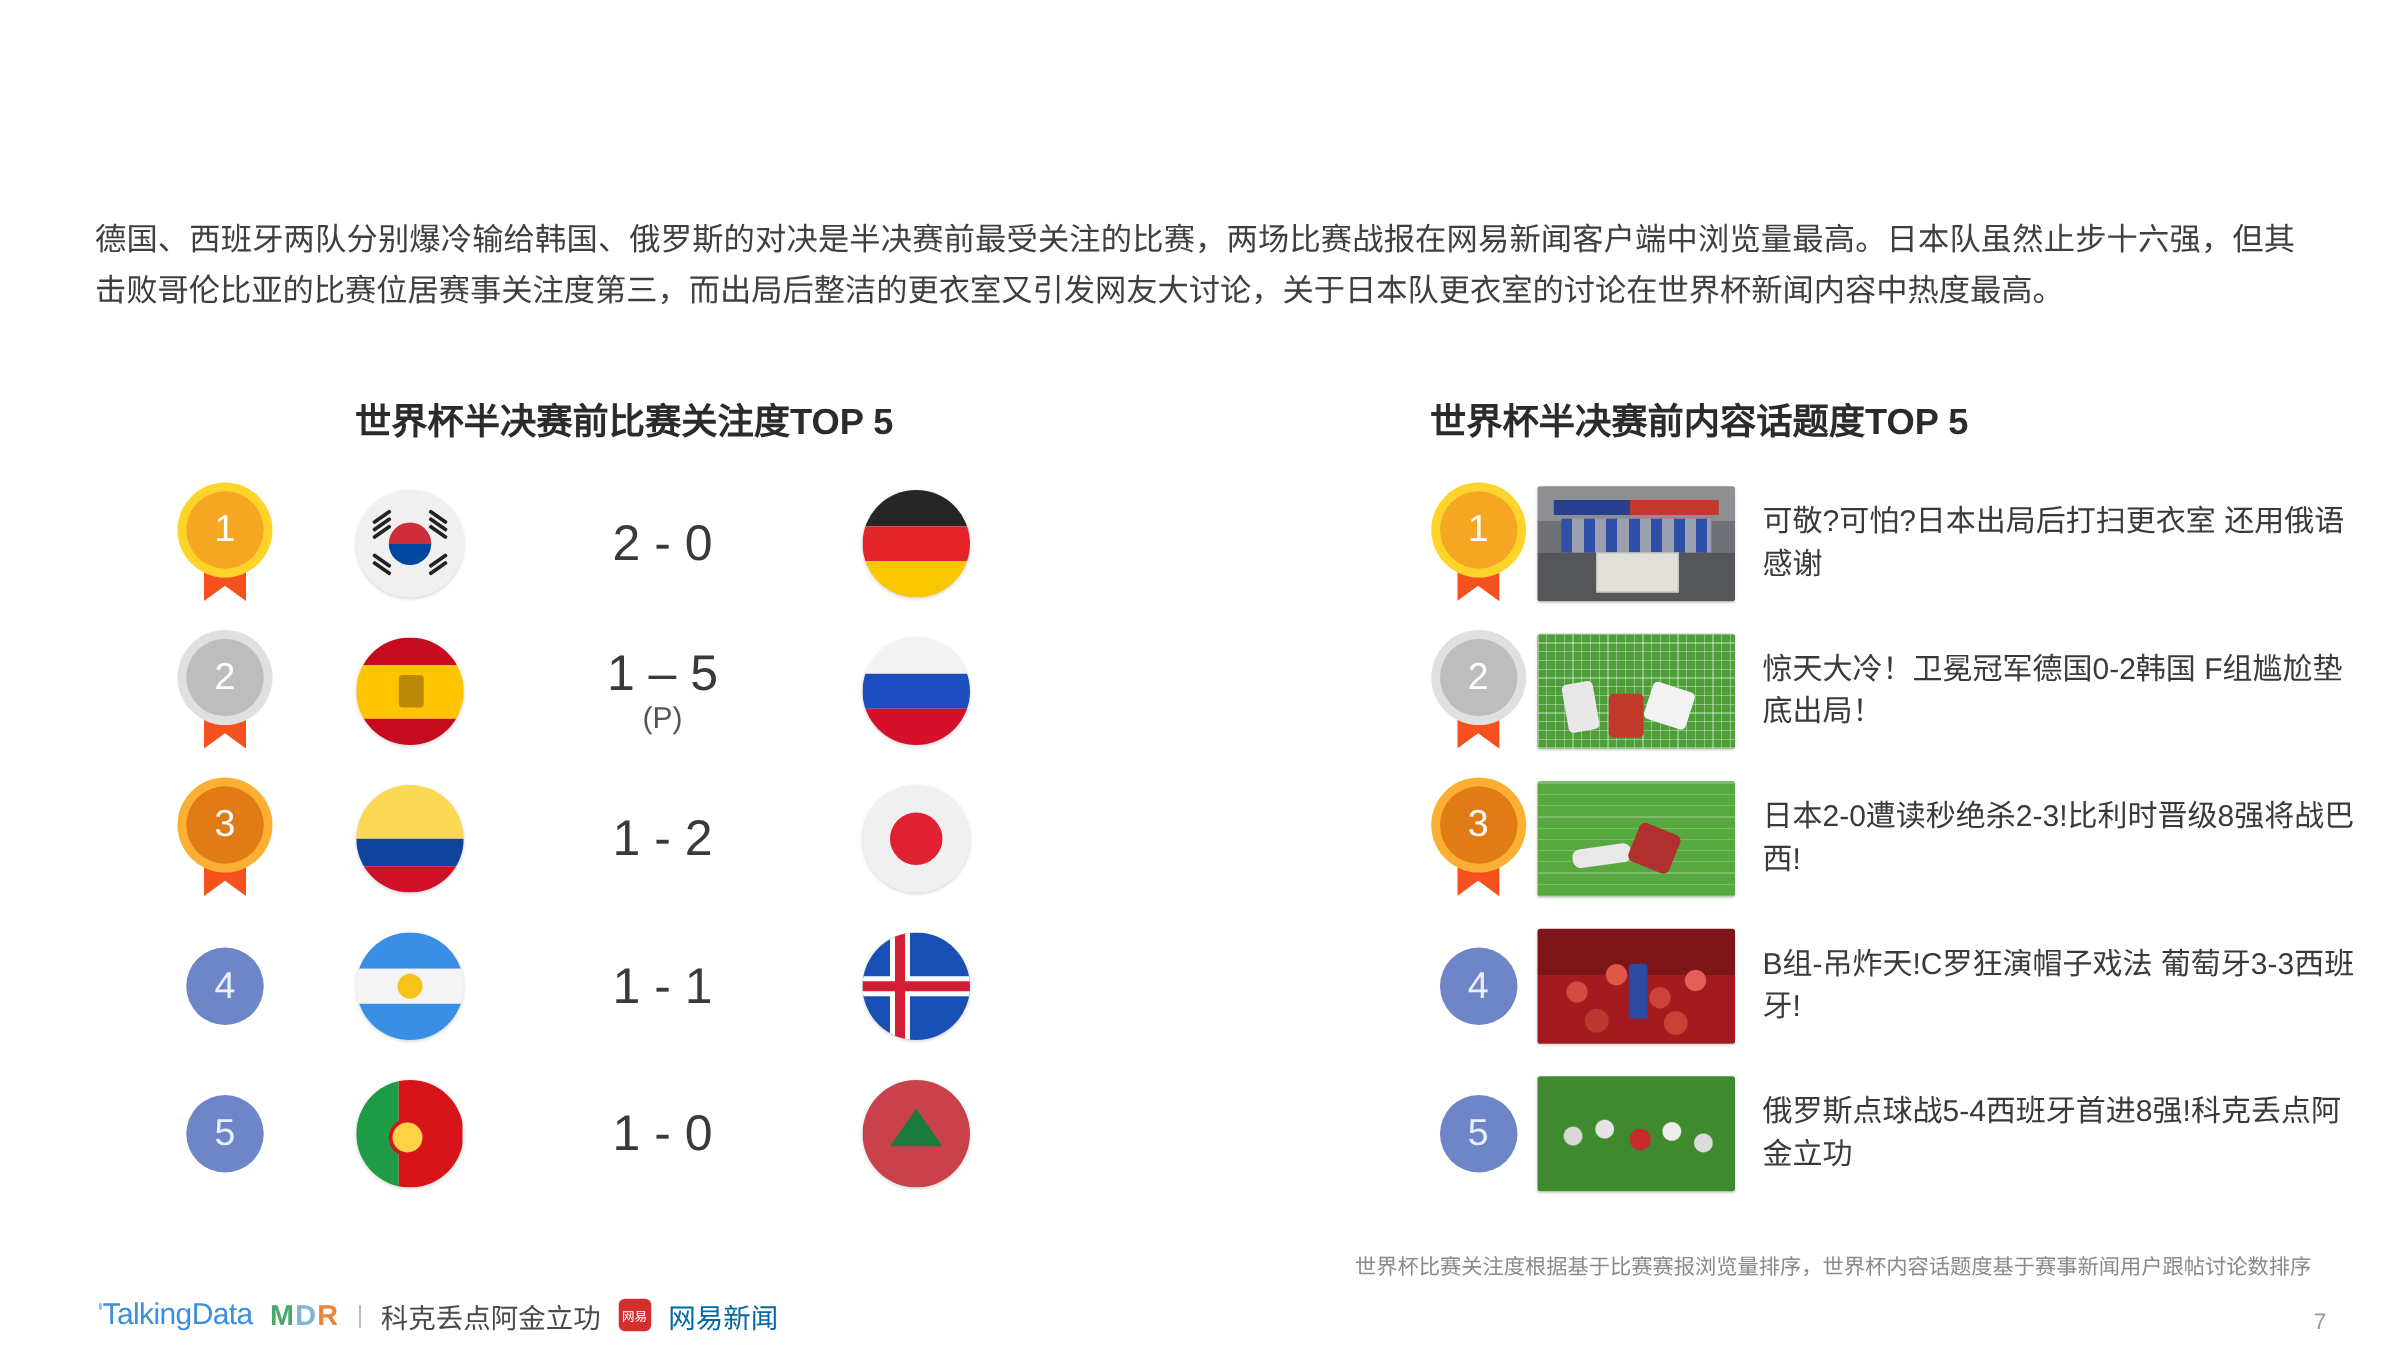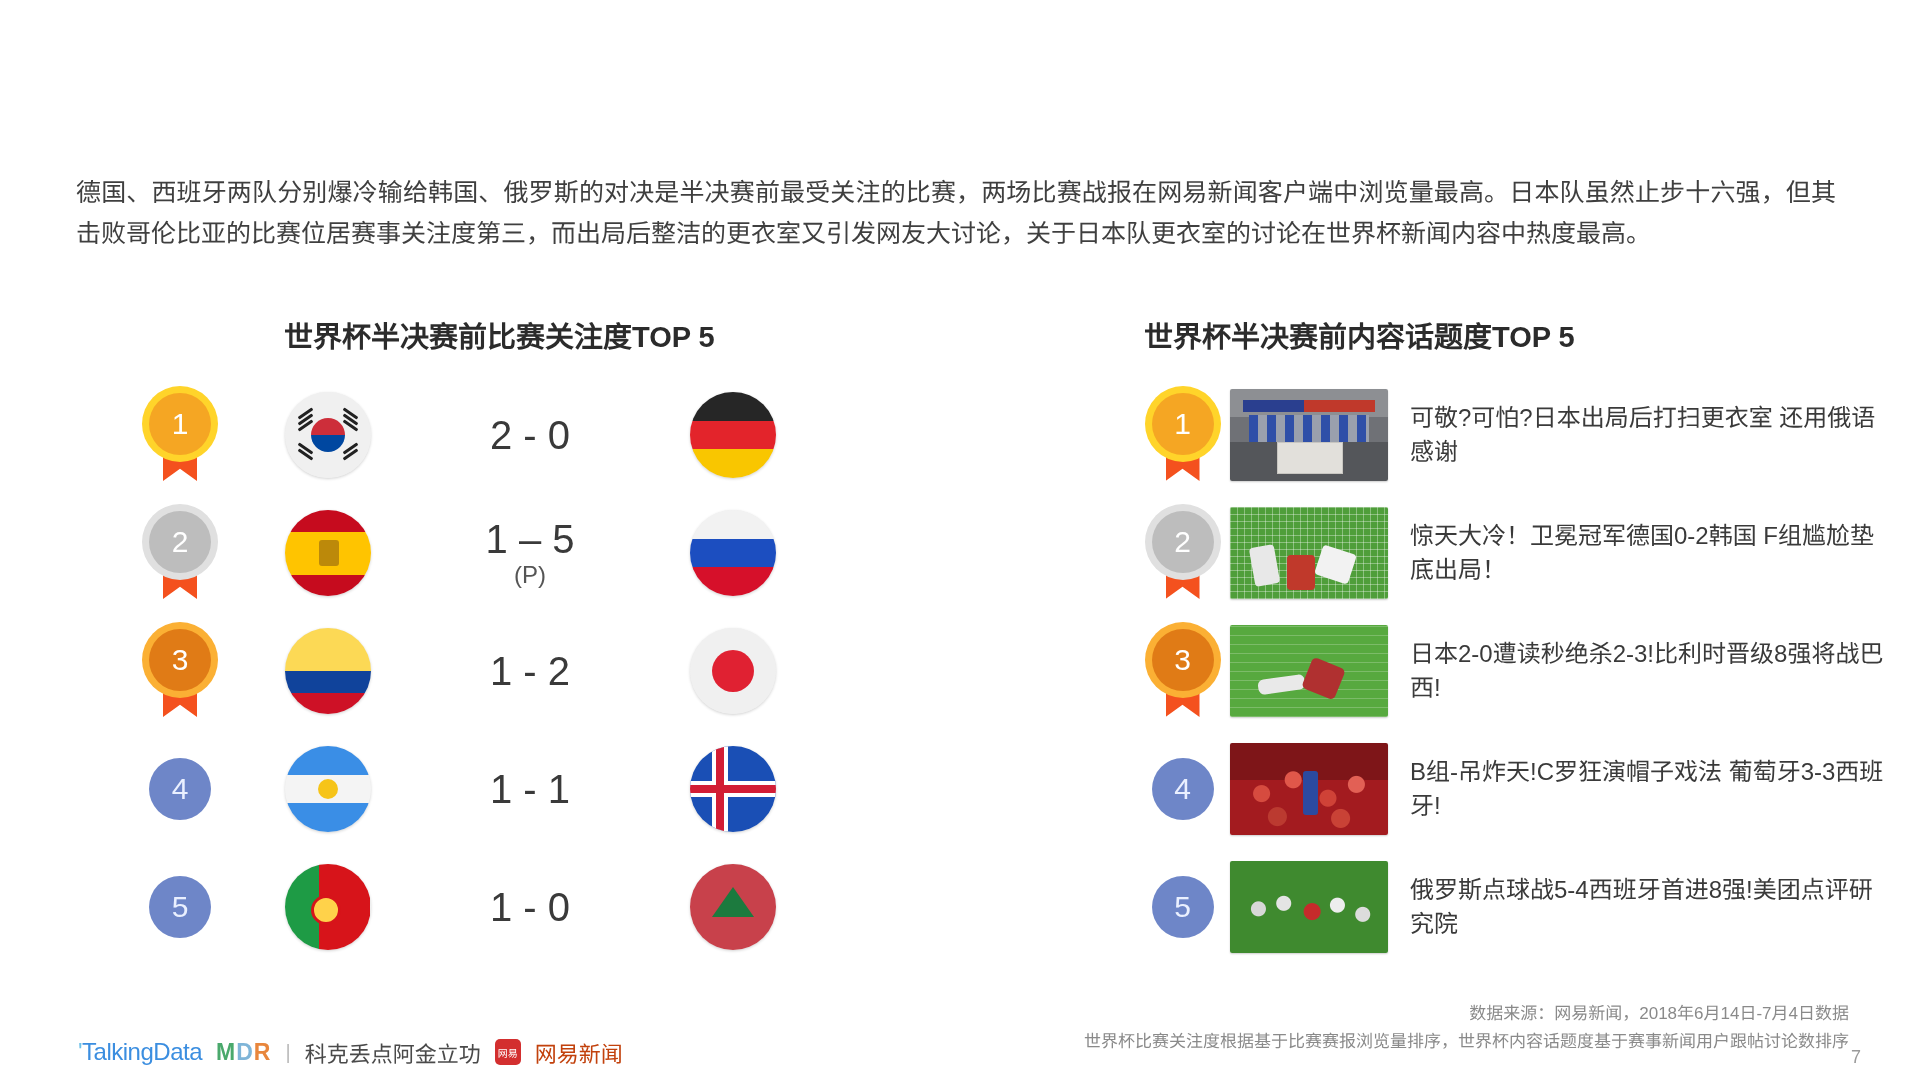--- a/index.html
+++ b/index.html
@@ -184,21 +184,21 @@
   .logo-td{font-size:24px;font-weight:normal;color:#3b8ee0;letter-spacing:-.5px;}
   .logo-td .dot{color:#6fc2e8;}
   .logo-mdr{font-size:23px;font-weight:bold;letter-spacing:1px;}
   .logo-mdr .m{color:#4aa96c;} .logo-mdr .d{color:#7fb5d8;} .logo-mdr .r{color:#e8863c;}
   .logo-sep{color:#bbb;font-size:20px;}
   .logo-cn{font-size:22px;color:#4a4a4a;}
   .logo-163{
     width:26px;height:26px;border-radius:5px;background:#d32f2f;
     color:#fff;font-size:10px;display:flex;align-items:center;justify-content:center;
   }
-  .logo-163text{font-size:22px;color:#c2410c;}
+  .logo-163text{font-size:22px;color:#0369a1;}
 </style>
 </head>
 <body>
 
 <div class="slide">
 
   <div class="intro">德国、西班牙两队分别爆冷输给韩国、俄罗斯的对决是半决赛前最受关注的比赛，两场比赛战报在网易新闻客户端中浏览量最高。日本队虽然止步十六强，但其击败哥伦比亚的比赛位居赛事关注度第三，而出局后整洁的更衣室又引发网友大讨论，关于日本队更衣室的讨论在世界杯新闻内容中热度最高。</div>
 
   <div class="col-heading" id="heading-left">世界杯半决赛前比赛关注度TOP 5</div>
 
@@ -403,27 +403,26 @@
       <div class="news-title">B组-吊炸天!C罗狂演帽子戏法 葡萄牙3-3西班牙!</div>
     </div>
 
     <div class="news-row">
       <div class="news-rank">
         <div class="plain-rank">5</div>
       </div>
       <div class="news-thumb t5">
         <div class="crowd"></div>
       </div>
-      <div class="news-title">俄罗斯点球战5-4西班牙首进8强!美团点评研究院</div>
+      <div class="news-title">俄罗斯点球战5-4西班牙首进8强!科克丢点阿金立功</div>
     </div>
 
   </div>
 
   <div class="source-note">
-    <div>数据来源：网易新闻，2018年6月14日-7月4日数据</div>
     <div>世界杯比赛关注度根据基于比赛赛报浏览量排序，世界杯内容话题度基于赛事新闻用户跟帖讨论数排序</div>
   </div>
   <div class="page-num">7</div>
 
   <div class="logo-bar">
     <div class="logo-td">
       <span class="dot">'</span><span>TalkingData</span>
     </div>
     <div class="logo-mdr">
       <span class="m">M</span><span class="d">D</span><span class="r">R</span>

